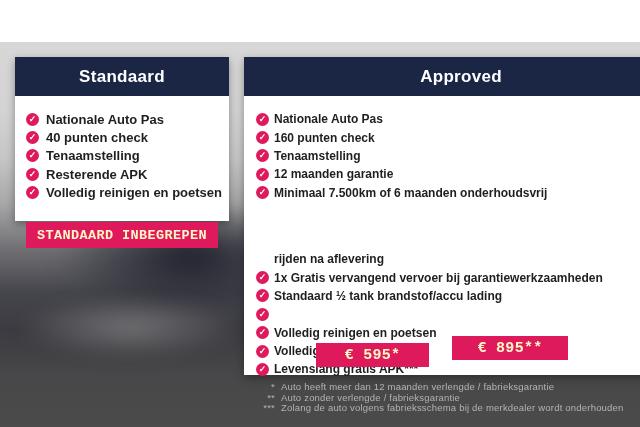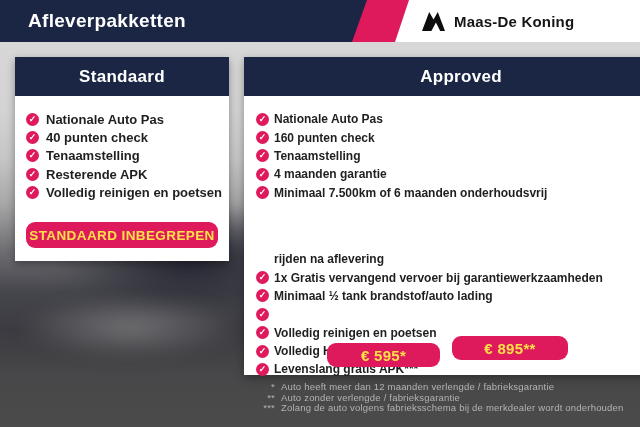--- a/index.html
+++ b/index.html
@@ -47,21 +47,21 @@
     display:flex; align-items:center; gap:8px;
   }
   .brand svg { display:block; }
   .brand-name { color:#151515; font-size:15px; font-weight:bold; letter-spacing:0.2px; }
 
   
   .card {
     position:absolute; top:57px; background:#ffffff;
     box-shadow:0 3px 8px rgba(0,0,0,0.35);
   }
-  .card-standard { left:15px;  width:214px; height:204px; }
+  .card-standard { left:15px;  width:214px; height:164px; }
   .card-approved { left:244px; width:434px; height:318px; }
   .card-head {
     height:39px; background:#1a2644; display:flex; align-items:center; justify-content:center;
   }
   .card-head span { color:#ffffff; font-size:17px; font-weight:bold; letter-spacing:0.3px; }
 
   ul.checklist { list-style:none; padding-top:14px; }
   ul.checklist li {
     display:flex; align-items:center; height:18.4px; color:#1f1f1f; font-weight:bold;
   }
@@ -70,57 +70,44 @@
   .check {
     flex:0 0 13px; width:13px; height:13px; border-radius:50%;
     background:#de1a5d; color:#ffffff; font-size:9px; font-weight:bold;
     display:flex; align-items:center; justify-content:center; line-height:1;
   }
   .card-standard .check { margin-right:7px; }
   .card-approved .check { margin-right:5px; }
   li.continuation { padding-left:30px !important;margin-top:48px; }
 
   .btn {
-    position:absolute; background:#de1a5d; border-radius:9px; border:none;
+    position:absolute; background:#de1a5d; border-radius:0; border:none;
     display:flex; align-items:center; justify-content:center;
-    color:#fde047; font-family:Liberation Sans, sans-serif;
+    color:#fef9c3; font-family:Liberation Mono, monospace;
     font-weight:bold; cursor:pointer;
   }
   .btn-standard { left:11px; top:165px; width:192px; height:26px; font-size:13.5px; letter-spacing:0.4px; }
-  .btn-price-1  { left:83px;  top:286px; width:113px; height:24px; font-size:15px; letter-spacing:0.3px; }
+  .btn-price-1  { left:72px;  top:286px; width:113px; height:24px; font-size:15px; letter-spacing:0.3px; }
   .btn-price-2  { left:208px; top:279px; width:116px; height:24px; font-size:15px; letter-spacing:0.3px; }
 
   
   .footnotes { position:absolute; left:250px; top:382px; width:382px; }
   .footnote { display:flex; line-height:10.6px; font-size:9.5px; color:#b3b3b3; letter-spacing:0.2px; }
   .footnote .marker { flex:0 0 31px; text-align:right; padding-right:6px; }
 </style>
 </head>
 <body>
 
 <div id="stage">
 
   <div class="photo">
     <div class="blob-car"></div>
     <div class="blob-floor"></div>
   </div>
 
-  <div class="header">
-    <div class="header-navy"></div>
-    <div class="header-stripe"></div>
-    <div class="header-title">Afleverpakketten</div>
-    <div class="brand">
-      <span>
-        <svg width="25" height="20" viewBox="0 0 25 20">
-          <path d="M1,20 L8.2,1 L12.5,8.6 L16.8,1 L24,20 L19.2,20 L14.9,11.4 L10.4,20 Z" fill="#0d0d0d"></path>
-        </svg>
-      </span>
-      <span class="brand-name">Maas-De Koning</span>
-    </div>
-  </div>
 
   <div class="card card-standard">
     <div class="card-head">
       <span>Standaard</span>
     </div>
     <ul class="checklist">
       <li>
         <span class="check">✓</span>
         <span>Nationale Auto Pas</span>
       </li>
@@ -156,36 +143,36 @@
       <li>
         <span class="check">✓</span>
         <span>160 punten check</span>
       </li>
       <li>
         <span class="check">✓</span>
         <span>Tenaamstelling</span>
       </li>
       <li>
         <span class="check">✓</span>
-        <span>4 maanden garantie</span>
+        <span>12 maanden garantie</span>
       </li>
       <li>
         <span class="check">✓</span>
         <span>Minimaal 7.500km of 6 maanden onderhoudsvrij</span>
       </li>
       <li class="continuation">
         <span>rijden na aflevering</span>
       </li>
       <li>
         <span class="check">✓</span>
         <span>1x Gratis vervangend vervoer bij garantiewerkzaamheden</span>
       </li>
       <li>
         <span class="check">✓</span>
-        <span>Minimaal ½ tank brandstof/auto lading</span>
+        <span>Standaard ½ tank brandstof/accu lading</span>
       </li>
       <li>
         <span class="check">✓</span>
       </li>
       <li>
         <span class="check">✓</span>
         <span>Volledig reinigen en poetsen</span>
       </li>
       <li>
         <span class="check">✓</span>

